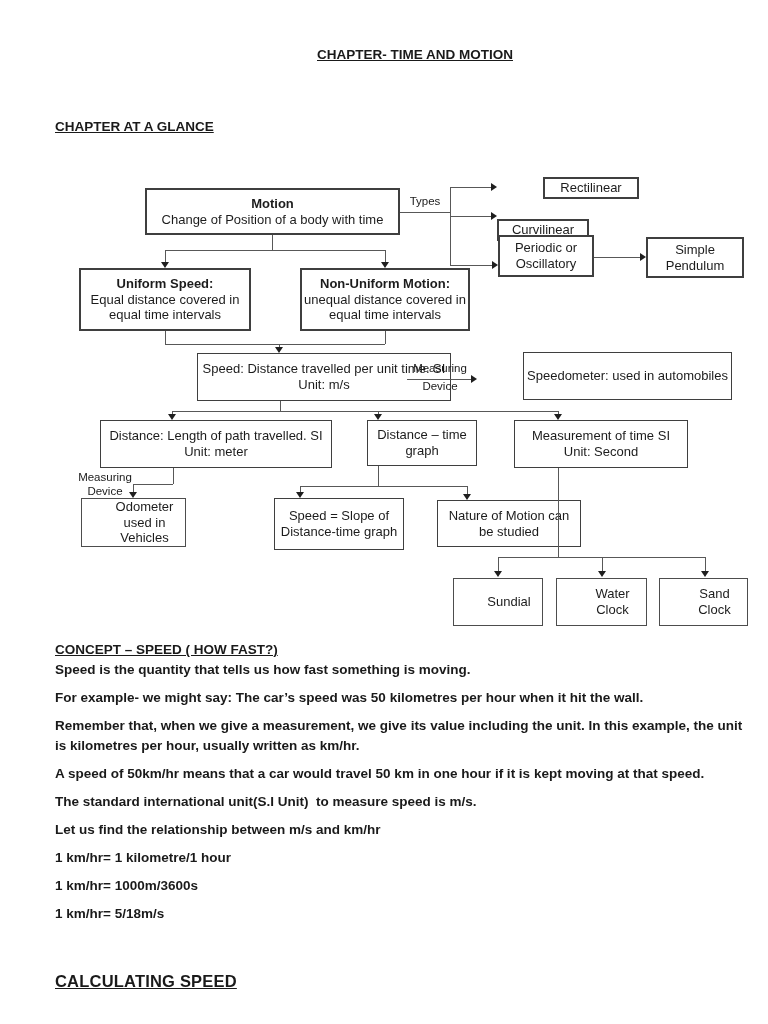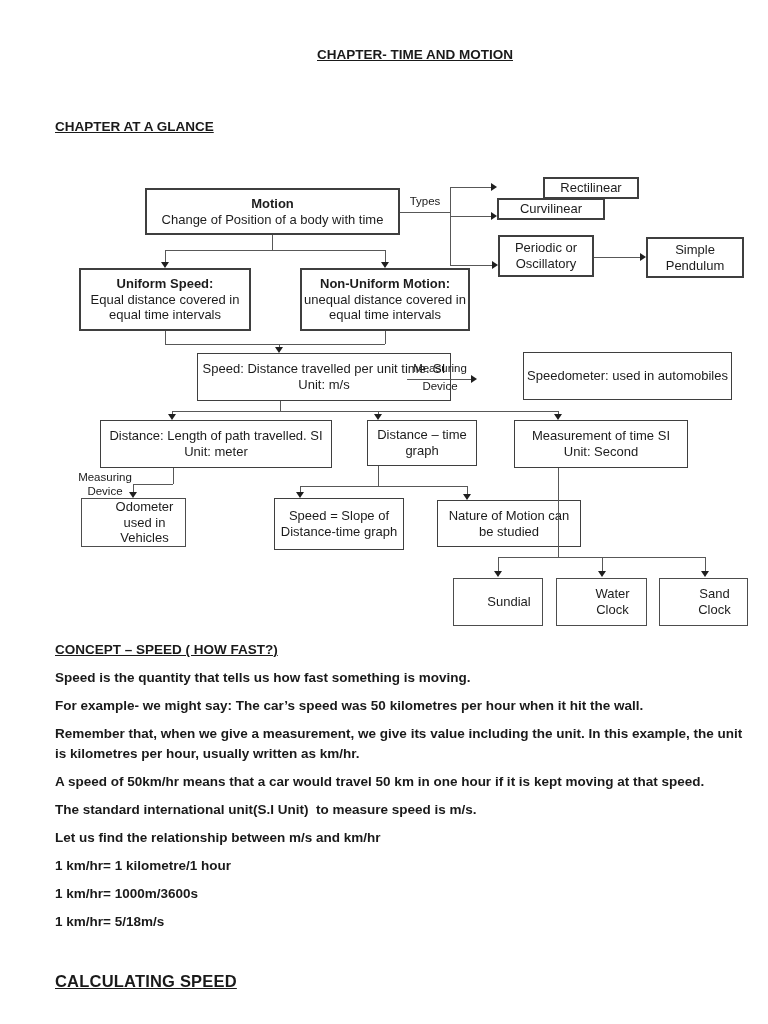--- a/index.html
+++ b/index.html
@@ -21,21 +21,21 @@
   .vl{width:1.4px;}
   .ad{position:absolute;width:0;height:0;border-left:4px solid transparent;
       border-right:4px solid transparent;border-top:6px solid #1f1f1f;}
   .ar{position:absolute;width:0;height:0;border-top:4px solid transparent;
       border-bottom:4px solid transparent;border-left:6px solid #1f1f1f;}
   .lbl{position:absolute;font-size:11.5px;line-height:1.25;color:#1a1a1a;text-align:center;}
   .lbl span{display:block;}
   
   .textblock{position:absolute;left:55px;top:640px;width:694px;}
   .h-concept{font-size:13.5px;font-weight:700;text-decoration:underline;
-             line-height:20px;margin:0 0 8px 0;}
+             line-height:20px;margin:0 0 0 0;}
   .textblock p{font-size:13.5px;font-weight:700;line-height:20px;margin:0 0 8px 0;
                white-space:pre-wrap;}
   .h-calc{position:absolute;left:55px;top:972px;font-size:16.5px;font-weight:700;
           text-decoration:underline;letter-spacing:.2px;}
 </style>
 </head>
 <body>
 
 <div id="page">
 
@@ -44,21 +44,21 @@
 
   <div>
 
     <div class="box" style="left:145px;top:188px;width:255px;height:47px;">
       <span class="bt">Motion</span>
       <span>Change of Position of a body with time</span>
     </div>
     <div class="box" style="left:497px;top:177px;width:96px;height:22px;margin-left:46px;">
       <span>Rectilinear</span>
     </div>
-    <div class="box" style="left:497px;top:198px;width:108px;height:22px;">
+    <div class="box" style="left:497px;top:219px;width:92px;height:22px;">
       <span>Curvilinear</span>
     </div>
     <div class="box" style="left:498px;top:235px;width:96px;height:42px;">
       <span>Periodic or Oscillatory</span>
     </div>
     <div class="box" style="left:646px;top:237px;width:98px;height:41px;">
       <span>Simple Pendulum</span>
     </div>
     <div class="box" style="left:79px;top:268px;width:172px;height:63px;">
       <span class="bt">Uniform Speed:</span>

